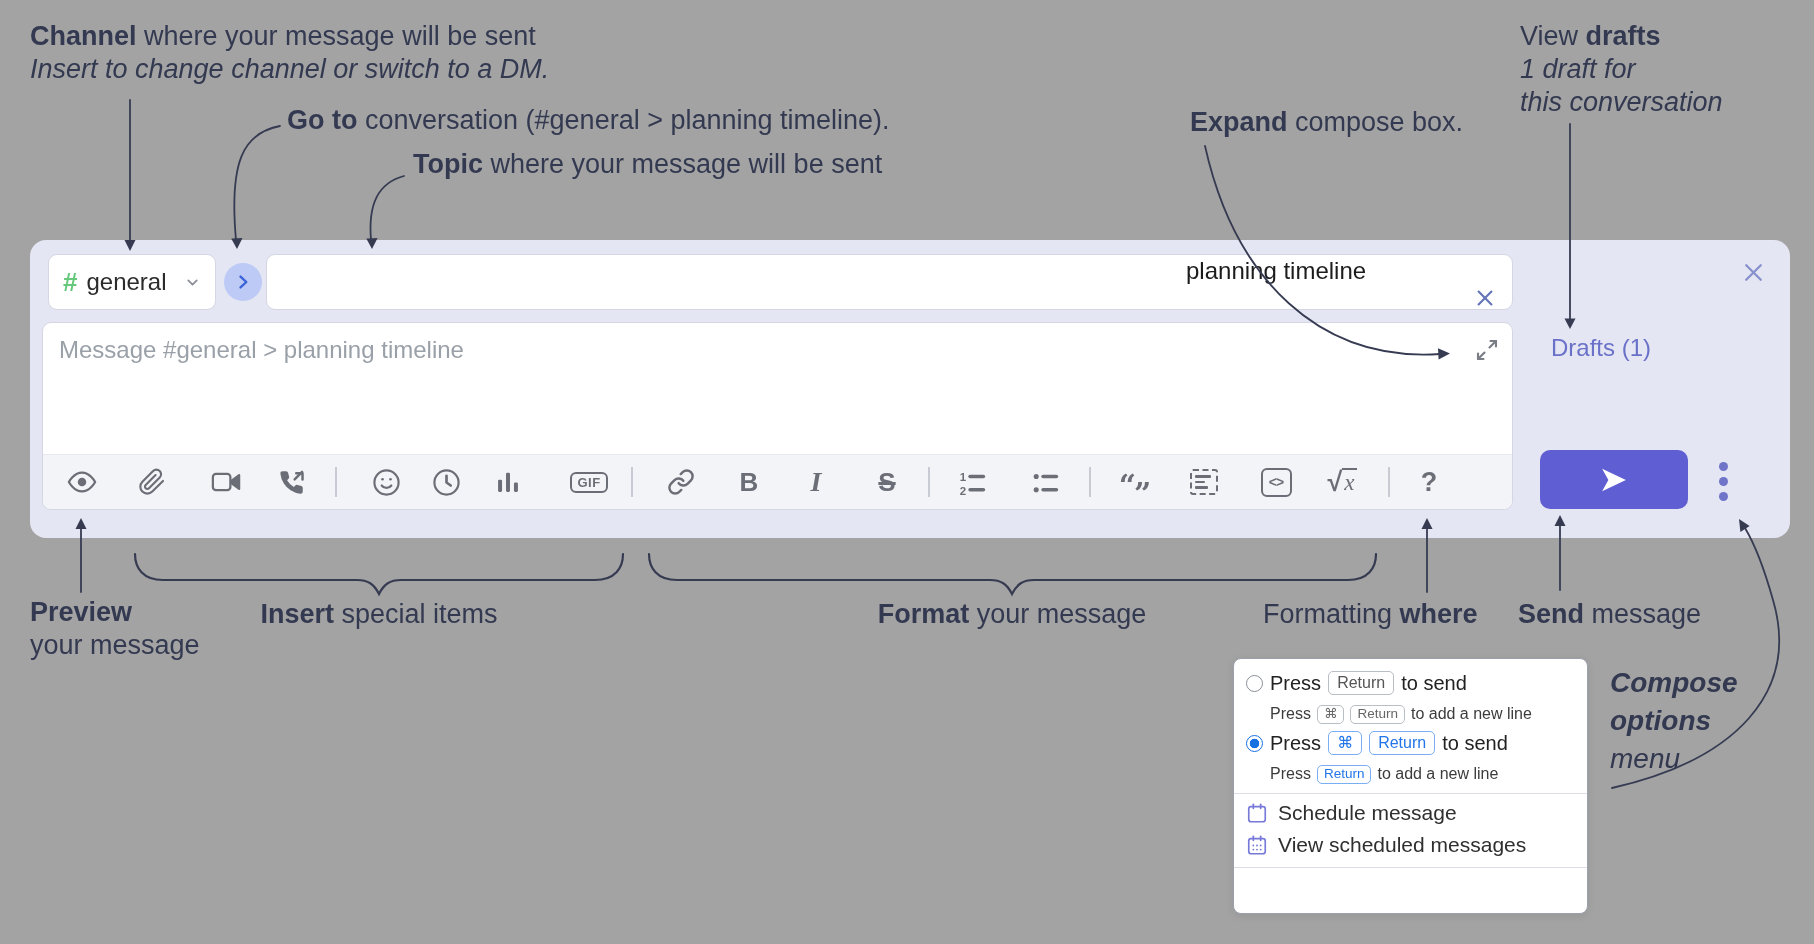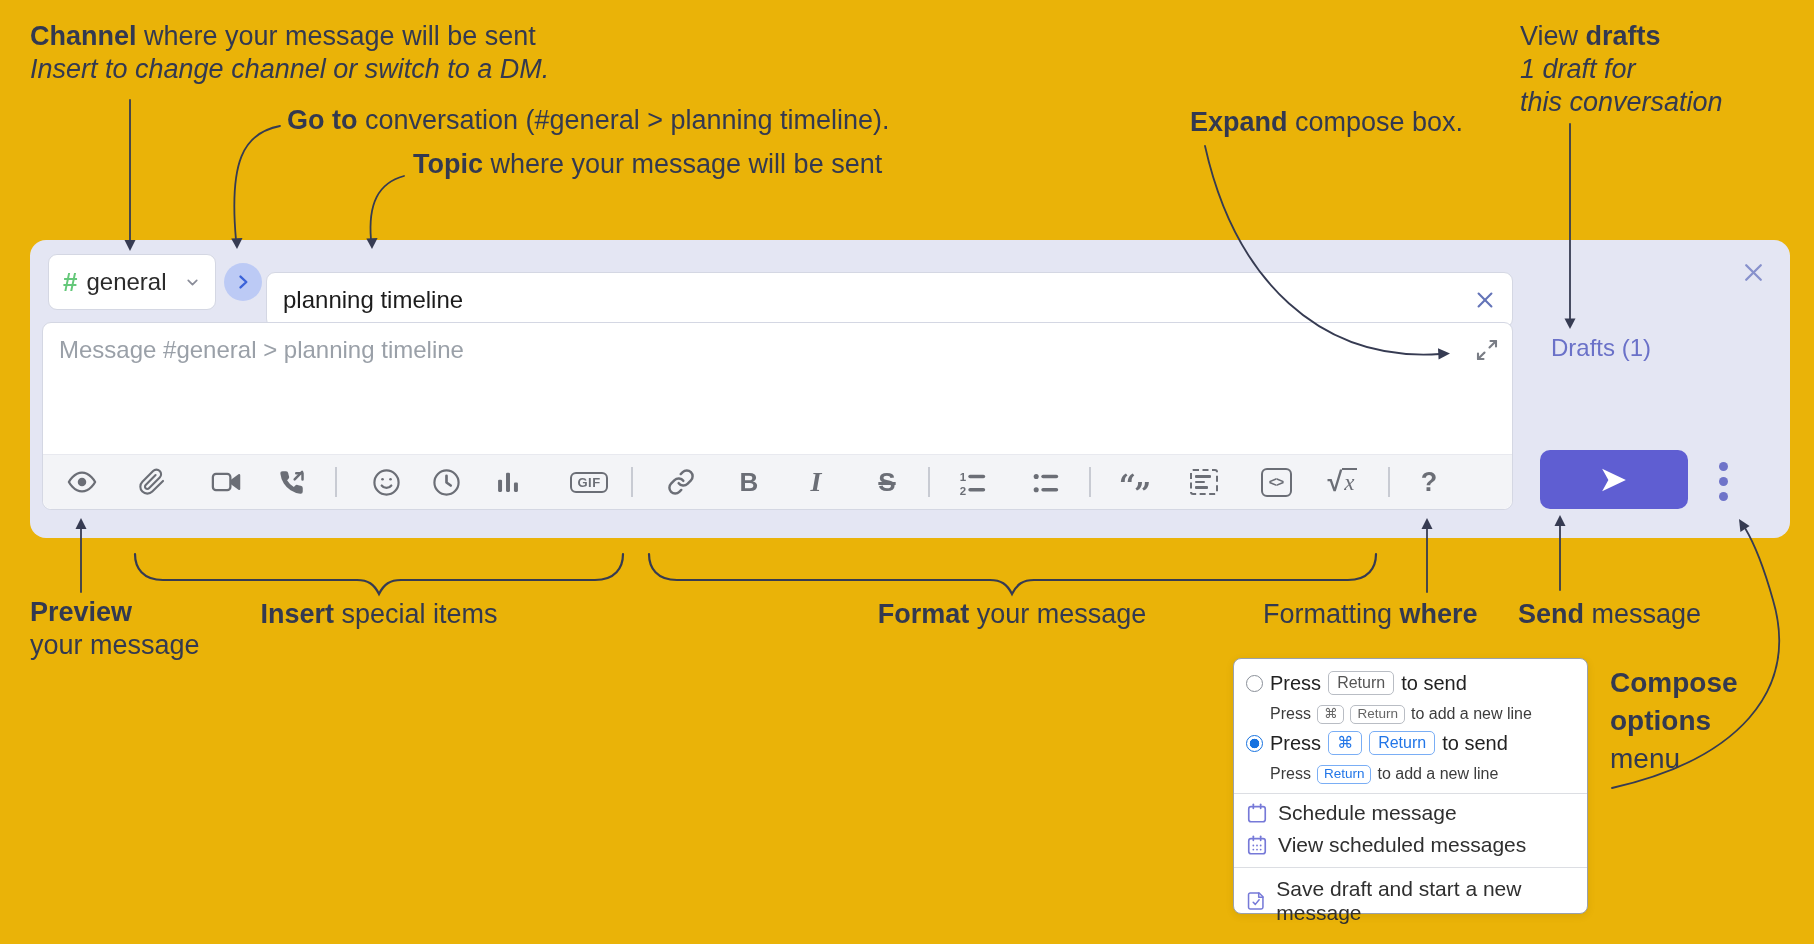--- a/index.html
+++ b/index.html
@@ -1,33 +1,33 @@
 <!DOCTYPE html>
 <html><head>
 <meta charset="utf-8">
 <style>
   html,body{margin:0;padding:0;background:#fff;}
   body{font-family:"Liberation Sans","DejaVu Sans",sans-serif;}
-  #page{position:relative;width:1814px;height:944px;background:#eab308;overflow:hidden;}
+  #page{position:relative;width:1814px;height:944px;background:#a3a3a3;overflow:hidden;}
 
   
   .ann{position:absolute;font-size:27px;line-height:33px;color:#333950;white-space:nowrap;z-index:2;}
   .ann b{font-weight:700;}
   .ann i{font-style:italic;}
   .ann.center{transform:translateX(-50%);}
-  .big{font-size:28px;line-height:38px;}
+  .big{font-size:28px;line-height:38px;font-style:italic;}
 
   
   #compose{position:absolute;left:30px;top:240px;width:1760px;height:298px;background:#e4e6f3;border-radius:16px;z-index:1;}
   .box{position:absolute;background:#fff;border:1px solid #d4d7e3;border-radius:9px;box-sizing:border-box;}
   #channel-select{left:18px;top:14px;width:168px;height:56px;display:flex;align-items:center;padding:0 14px;gap:9px;cursor:pointer;}
   .hash{color:#65c87a;font-weight:700;font-size:26px;}
   .chan-name{font-size:24px;color:#2b2b2b;flex:1;}
   #goto-btn{position:absolute;left:194px;top:23px;width:38px;height:38px;border-radius:50%;background:#bccaf5;display:flex;align-items:center;justify-content:center;cursor:pointer;}
-  #topic-box{left:236px;top:32px;width:1247px;height:56px;display:flex;align-items:center;}
+  #topic-box{left:236px;top:14px;width:1247px;height:56px;display:flex;align-items:flex-end;flex-direction:column;}
   #topic-input{flex:1;border:none;outline:none;font-size:24px;color:#1c1c1c;padding:0 16px;background:transparent;font-family:inherit;}
   #topic-clear{margin-right:16px;display:flex;cursor:pointer;}
   #compose-close{position:absolute;right:24px;top:20px;display:flex;cursor:pointer;}
 
   #message-box{left:12px;top:82px;width:1471px;height:188px;}
   #message-input{position:absolute;left:0;top:0;width:100%;height:130px;border:none;outline:none;resize:none;background:transparent;font-size:24px;font-family:inherit;color:#333;padding:13px 50px 0 16px;box-sizing:border-box;}
   #message-input::placeholder{color:#9aa0a8;}
   #expand-icon{position:absolute;right:13px;top:15px;display:flex;cursor:pointer;color:#797d85;}
 
   #toolbar{position:absolute;left:0;bottom:0;width:100%;height:54px;background:#f3f4f7;border-top:1px solid #e8e9ef;border-radius:0 0 9px 9px;}
@@ -336,28 +336,20 @@
           <circle cx="8" cy="12.5" r="1" fill="#7679d8" stroke="none"></circle>
           <circle cx="12" cy="12.5" r="1" fill="#7679d8" stroke="none"></circle>
           <circle cx="16" cy="12.5" r="1" fill="#7679d8" stroke="none"></circle>
           <circle cx="8" cy="17" r="1" fill="#7679d8" stroke="none"></circle>
           <circle cx="12" cy="17" r="1" fill="#7679d8" stroke="none"></circle>
           <circle cx="16" cy="17" r="1" fill="#7679d8" stroke="none"></circle>
         </svg>
       <span>View scheduled messages</span>
     </div>
     <div class="pdiv" style="top:208px;"></div>
-    <div class="mrow" style="top:218px;">
-      <svg width="22" height="22" viewBox="0 0 24 24">
-          <path d="M5 2.5h10.5L20 7v12.5a2 2 0 0 1-2 2H5a2 2 0 0 1-2-2v-15a2 2 0 0 1 2-2z"></path>
-          <polyline points="15 2.5 15 7.5 20 7.5"></polyline>
-          <polyline points="8.5 13.5 11 16 15.5 10.5"></polyline>
-        </svg>
-      <span>Save draft and start a new message</span>
-    </div>
   </div>
 
   <svg id="overlay">
     <path class="line" d="M130,100 L130,242"></path>
     <polygon points="130,251 124.5,240 135.5,240"></polygon>
 
     <path class="line" d="M280,126 C243,133 229,162 236,240"></path>
     <polygon points="237,249 231.2,238.5 242.5,238"></polygon>
 
     <path class="line" d="M404,176 C378,183 368,204 371,240"></path>

